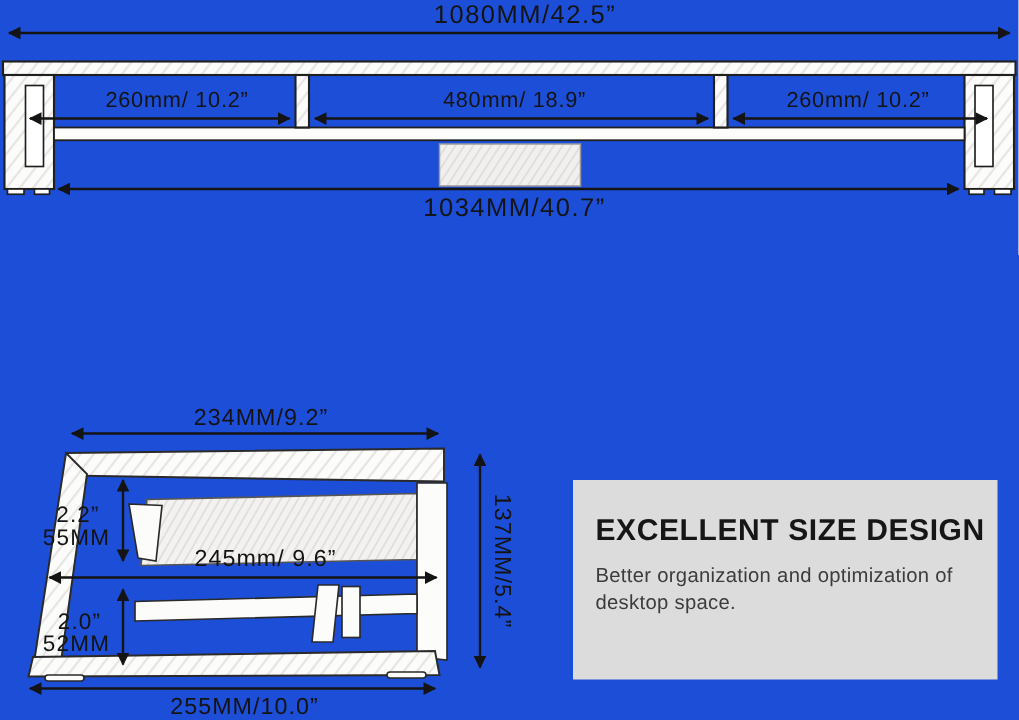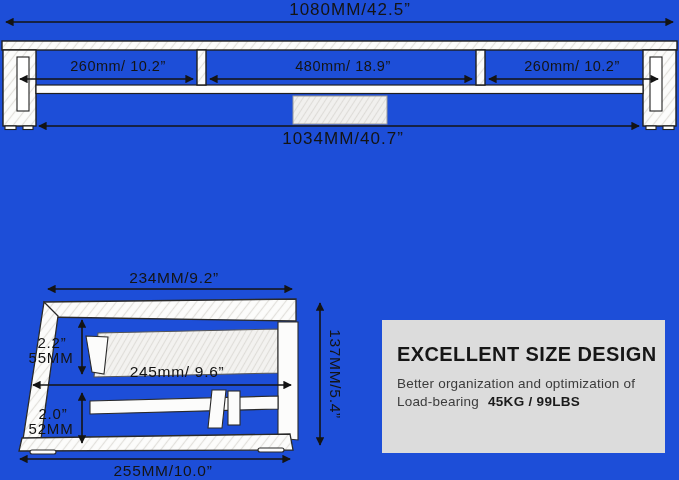--- a/index.html
+++ b/index.html
@@ -157,19 +157,17 @@
     <g>
       <line class="dim" x1="320" y1="51" x2="320" y2="193" marker-start="url(#ahB)" marker-end="url(#ahB)"></line>
       <text class="dim-sm2" x="330" y="122" text-anchor="middle" transform="rotate(90 330 122)">137MM/5.4”</text>
     </g>
   </svg>
 
   <div class="info-box">
     <div class="info-title">EXCELLENT SIZE DESIGN</div>
     <div class="info-desc">
       <div>Better organization and optimization of</div>
-      <div class="load-row">
-        <span>Load-bearing</span><span class="load-value">45KG / 99LBS</span>
-      </div>
+      <div>desktop space.</div>
     </div>
   </div>
 
 </div>
 
 </body></html>

